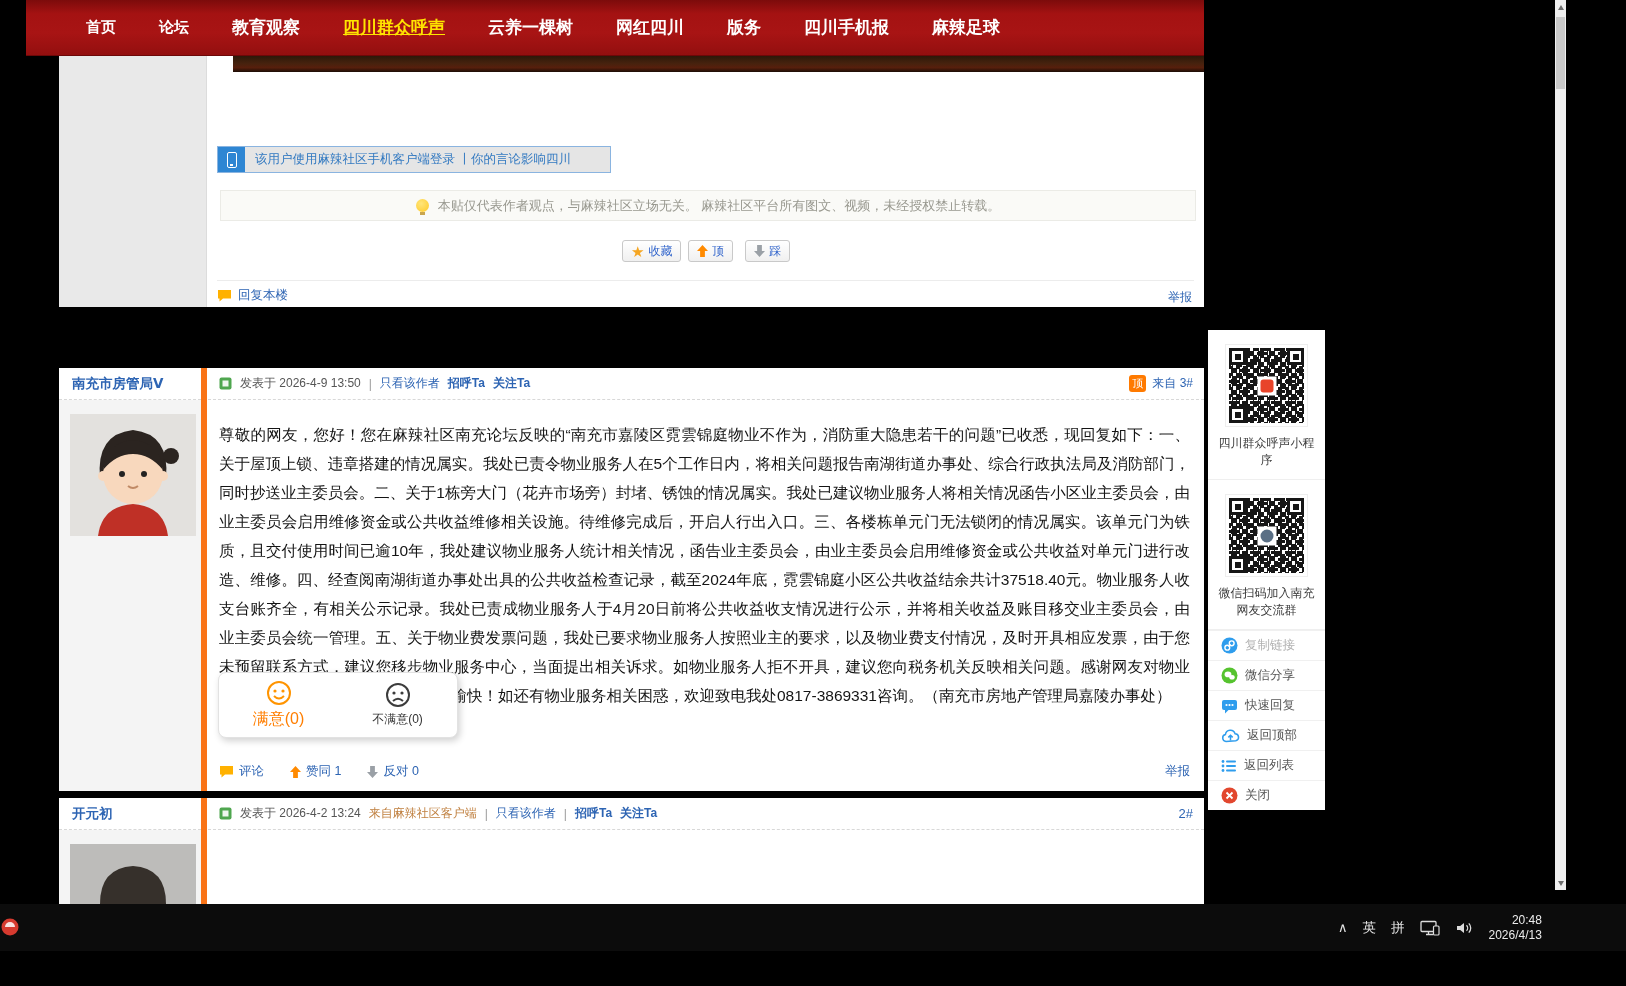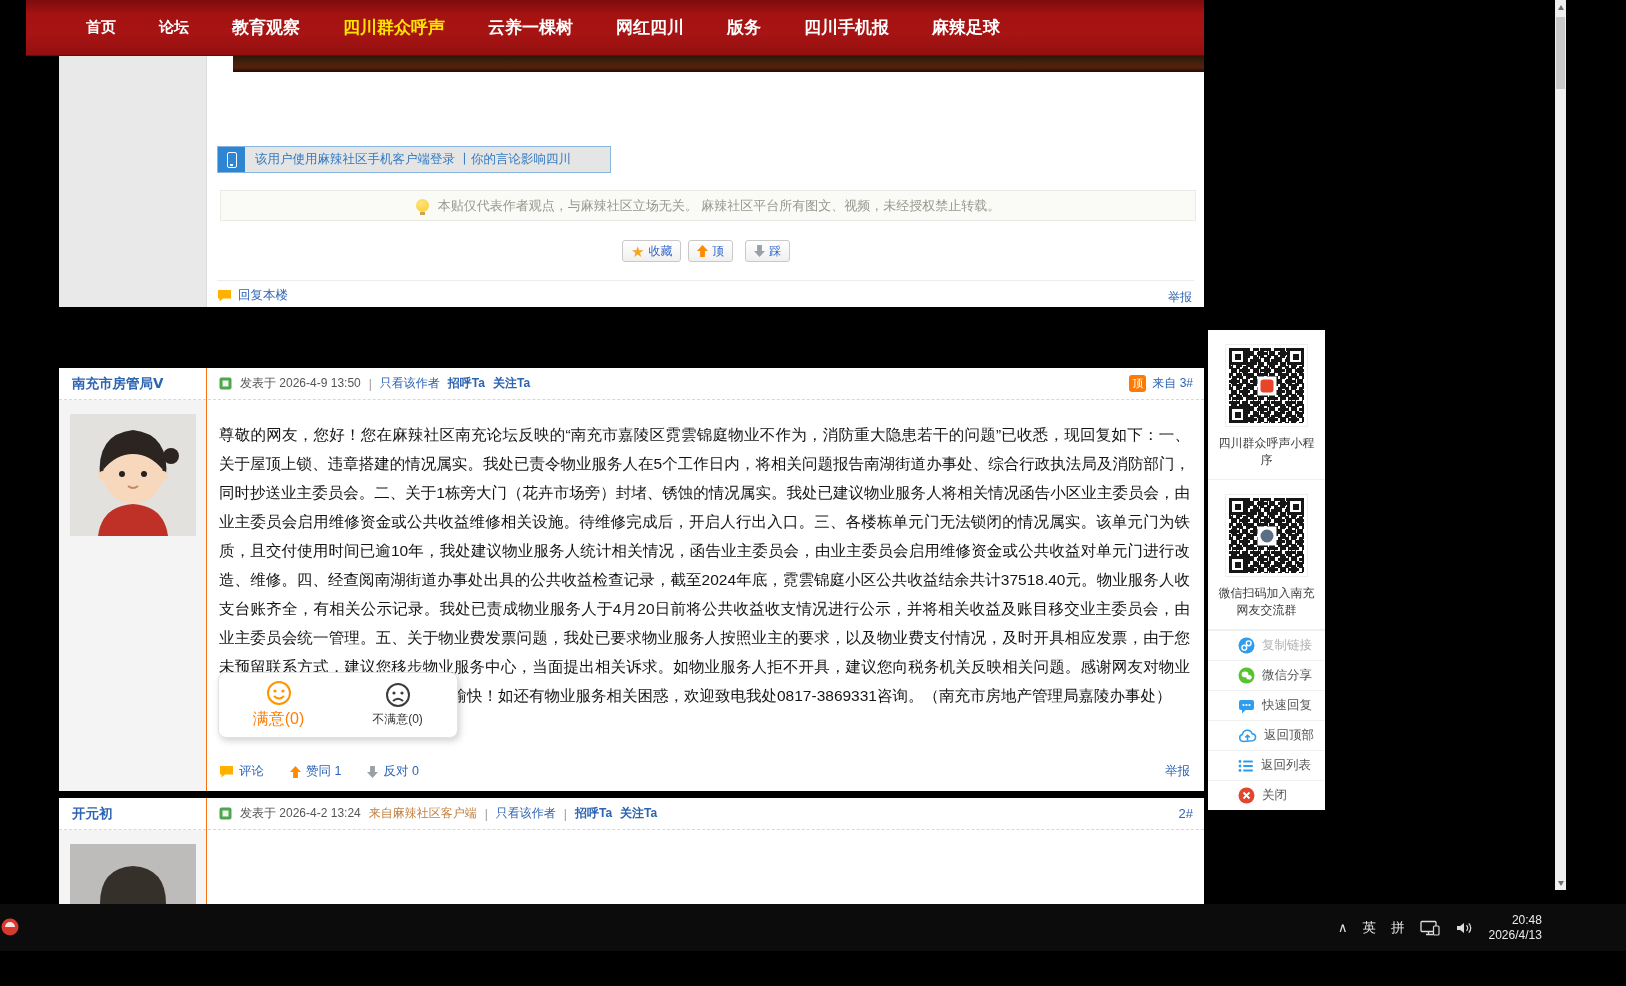--- a/index.html
+++ b/index.html
@@ -6,21 +6,21 @@
   html,body { width:1626px; height:986px; overflow:hidden; }
   body { background:#000; font-family:"Liberation Sans","DejaVu Sans",sans-serif; }
   #screen { position:relative; width:1626px; height:986px; }
 
   
   .navbar { position:absolute; left:26px; top:0; width:1178px; height:56px; z-index:10;
     background:linear-gradient(180deg,#7c0b0b 0%,#a41212 25%,#a81414 60%,#930f0f 100%);
     display:flex; align-items:center; gap:43px; padding-left:60px; border-bottom:1px solid #6d0808; }
   .nav-item { color:#fff; font-weight:bold; font-size:17px; white-space:nowrap; cursor:pointer; }
   .nav-item.sm { font-size:15px; }
-  .nav-item.active { color:#ffe400; }
+  .nav-item.active { color:#ffe400;text-decoration:underline; }
 
   
   .post-block { position:absolute; left:59px; top:0; width:1145px; height:307px; background:#fff; }
   .post-left { position:absolute; left:0; top:0; width:148px; height:307px; background:#e9e9e9; border-right:1px solid #dcdcdc; }
   .banner { position:absolute; left:174px; top:0; width:971px; height:72px;
     background:linear-gradient(180deg,#140f0a 0%,#191208 52%,#241507 74%,#46220e 88%,#571f0c 94%,#1c0d06 100%); }
   .phone-box { position:absolute; left:158px; top:146px; width:394px; height:27px; border:1px solid #8ab4e0; background:#e5e5e5; display:flex; align-items:center; }
   .phone-ico { width:27px; height:25px; background:#2e86d3; display:flex; align-items:center; justify-content:center; flex:0 0 auto; }
   .phone-glyph { display:block; width:10px; height:16px; border:1.5px solid #fff; border-radius:2px; position:relative; }
   .phone-glyph::after { content:""; position:absolute; left:2px; bottom:1px; width:3px; height:1.5px; background:#fff; }
@@ -40,21 +40,21 @@
   
   .comments-head { position:absolute; left:59px; top:321px; width:1145px; height:26px; background:#fff; display:flex; align-items:center; }
   .red-bar { width:5px; height:20px; background:#c42222; margin-right:12px; }
   .ch-title { font-size:17px; font-weight:bold; color:#14386e; }
   .ch-sort { font-size:15px; color:#2f62b0; margin-left:14px; cursor:pointer; }
 
   
   .card { position:absolute; left:59px; width:1145px; background:#fff; }
   .c1 { top:368px; height:423px; }
   .c2 { top:798px; height:106px; overflow:hidden; }
-  .card-left { position:absolute; left:0; top:0; bottom:0; width:148px; background:#f4f4f4; border-right:1px solid #f97316; }
+  .card-left { position:absolute; left:0; top:0; bottom:0; width:148px; background:#f4f4f4; border-right:6px solid #f97316; }
   .uname-row { height:32px; background:#fff; border-bottom:1px dashed #d8d8d8; display:flex; align-items:center; padding-left:13px; }
   .uname { color:#2d64b3; font-weight:bold; font-size:13.5px; cursor:pointer; }
   .avatar { position:absolute; left:11px; top:46px; cursor:pointer; }
   .card-main { position:absolute; left:149px; right:0; top:0; bottom:0; }
   .c-head { height:32px; border-bottom:1px dashed #d8d8d8; display:flex; align-items:center; gap:8px; padding:0 11px; font-size:12px; color:#555; }
   .pipe { color:#9a9a9a; }
   .lnk { color:#2d64b3; cursor:pointer; }
   .lnk.bold { font-weight:bold; }
   .lnk.orange { color:#c08040; }
   .head-right { margin-left:auto; display:flex; align-items:center; gap:6px; }
@@ -81,21 +81,21 @@
       repeating-conic-gradient(#161616 0 25%, transparent 0 50%) 2px 3px/11px 11px; }
   .fm { position:absolute; width:17px; height:17px; border:3px solid #161616; background:#fff; }
   .fm::after { content:""; position:absolute; inset:2.5px; background:#161616; }
   .fm.tl { top:3px; left:3px; } .fm.tr { top:3px; right:3px; } .fm.bl { bottom:3px; left:3px; }
   .qr-logo { position:absolute; top:50%; left:50%; transform:translate(-50%,-50%); width:19px; height:19px; background:#fff;
     display:flex; align-items:center; justify-content:center; }
   .qr-logo i { display:block; width:13px; height:13px; border-radius:3px; }
   .q1 .qr-logo i { background:#e8442a; }
   .q2 .qr-logo i { background:#5a6f85; border-radius:50%; }
   .qr-cap { margin-top:8px; font-size:12px; color:#3c3c3c; line-height:17px; padding:0 6px; }
-  .sp-btn { height:30px; display:flex; align-items:center; gap:7px; padding-left:30px; border-top:1px solid #f0f0f0; font-size:12.5px; color:#555; cursor:pointer; }
+  .sp-btn { height:30px; display:flex; align-items:center; gap:7px; padding-left:13px; border-top:1px solid #f0f0f0; font-size:12.5px; color:#555; cursor:pointer; }
   .sp-btn:first-of-type { border-top:none; }
   .sp-btn .muted { color:#b0b0b0; }
 
   
   .scrollbar { position:absolute; left:1555px; top:0; width:11px; height:890px; background:#efefef; z-index:20; }
   .sb-btn { position:absolute; left:0; width:11px; height:14px; display:flex; align-items:center; justify-content:center; cursor:pointer; }
   .sb-up { top:0; } .sb-down { bottom:0; }
   .tri-up { width:0; height:0; border-left:3.5px solid transparent; border-right:3.5px solid transparent; border-bottom:5px solid #6f6f6f; }
   .tri-down { width:0; height:0; border-left:3.5px solid transparent; border-right:3.5px solid transparent; border-top:5px solid #6f6f6f; }
   .sb-thumb { position:absolute; left:1px; top:17px; width:9px; height:72px; background:#c9c9c9; cursor:pointer; }

